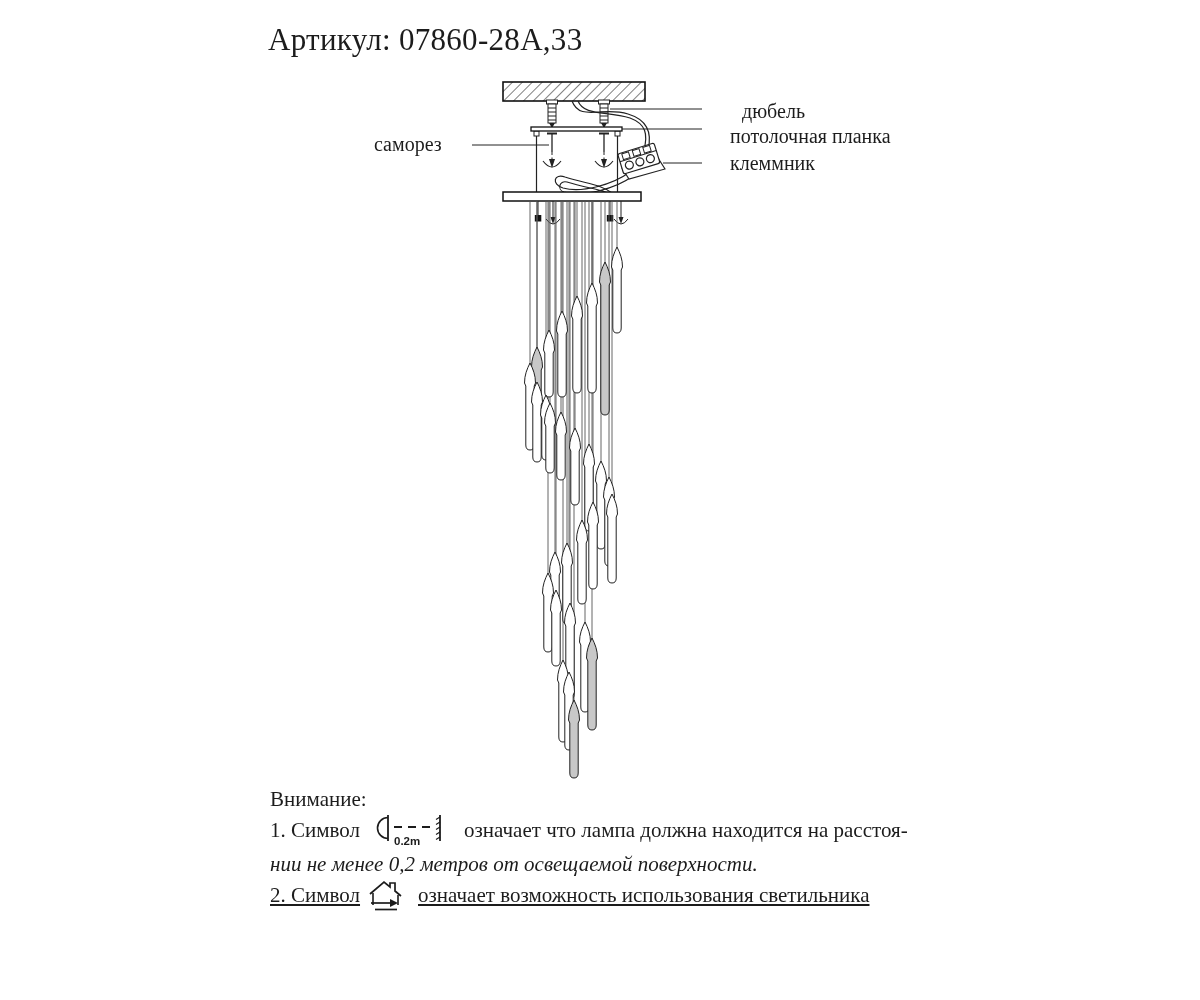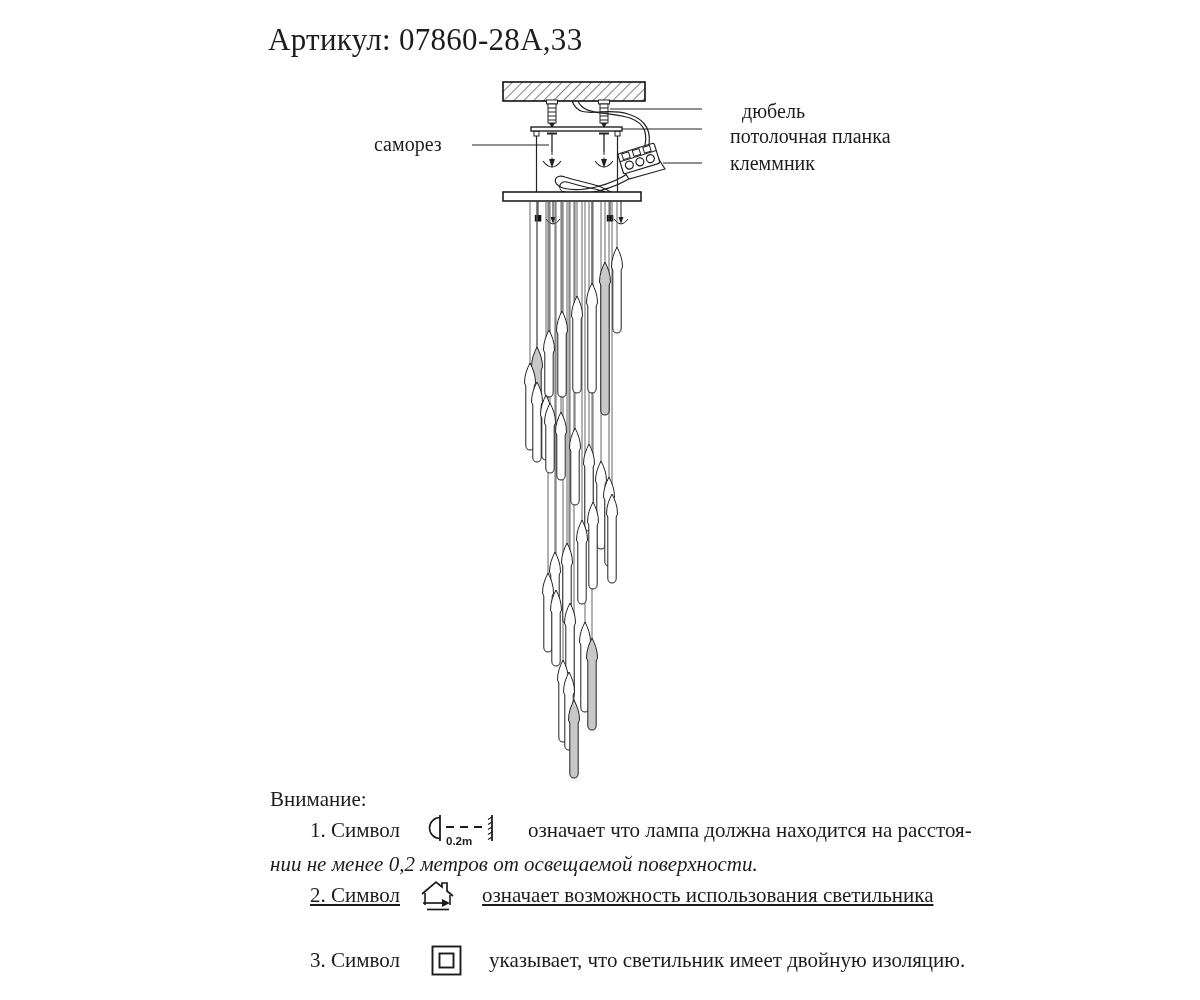--- a/index.html
+++ b/index.html
@@ -2,21 +2,21 @@
 <html><head>
 <meta charset="utf-8">
 <style>
   html,body{margin:0;padding:0;background:#fff;}
   .stage{position:relative;width:1011px;height:1000px;background:#ffffff;overflow:hidden;
          font-family:"Liberation Serif", serif;color:#1c1c1c;}
   .title{position:absolute;left:268px;top:22px;font-size:31px;letter-spacing:.3px;white-space:nowrap;}
   .diagram-svg{position:absolute;left:0;top:0;}
   .callout{position:absolute;font-size:20px;white-space:nowrap;}
   .notes-heading{position:absolute;font-size:21px;white-space:nowrap;}
-  .note-line{position:absolute;font-size:21px;white-space:nowrap;display:flex;align-items:center;gap:20px;height:36px;margin-left:40px;}
+  .note-line{position:absolute;font-size:21px;white-space:nowrap;display:flex;align-items:center;gap:8px;height:36px;}
   .note-cont{position:absolute;font-size:21px;white-space:nowrap;font-style:italic;}
   .note-icon{display:block;flex:0 0 auto;}
   .sp-l{margin-left:6px;}
 </style>
 </head>
 <body>
 
 <div class="stage">
 
   <div class="title">Артикул: 07860-28A,33</div>
@@ -352,22 +352,14 @@
     <svg class="note-icon" width="36" height="34" viewBox="0 0 36 34">
       <path d="M 2,16 L 16,4 L 22,9 L 22,5 L 27,5 L 27,13 L 33,18" stroke="#1c1c1c" stroke-width="1.7" fill="none"></path>
       <path d="M 5,15 L 5,27 M 30,17 L 30,27" stroke="#1c1c1c" stroke-width="1.6" fill="none"></path>
       <path d="M 3,25 L 22,25" stroke="#1c1c1c" stroke-width="1.7" fill="none"></path>
       <polygon points="22,21 22,29 30,25" fill="#1c1c1c"></polygon>
       <path d="M 7,31.5 L 29,31.5" stroke="#1c1c1c" stroke-width="1.7" fill="none"></path>
     </svg>
     <span class="sp-l">означает возможность использования светильника</span>
   </div>
 
-  <div class="note-line" style="left:270px;top:942px;">
-    <span>3. Символ</span>
-    <svg class="note-icon sp-l" style="margin-left:10px;" width="33" height="33" viewBox="0 0 33 33">
-      <rect x="2.5" y="2.5" width="28" height="28" fill="none" stroke="#1c1c1c" stroke-width="1.9"></rect>
-      <rect x="9.5" y="9.5" width="14" height="14" fill="none" stroke="#1c1c1c" stroke-width="1.9"></rect>
-    </svg>
-    <span class="sp-l">указывает, что светильник имеет двойную изоляцию.</span>
-  </div>
 
 </div>
 
 </body></html>

